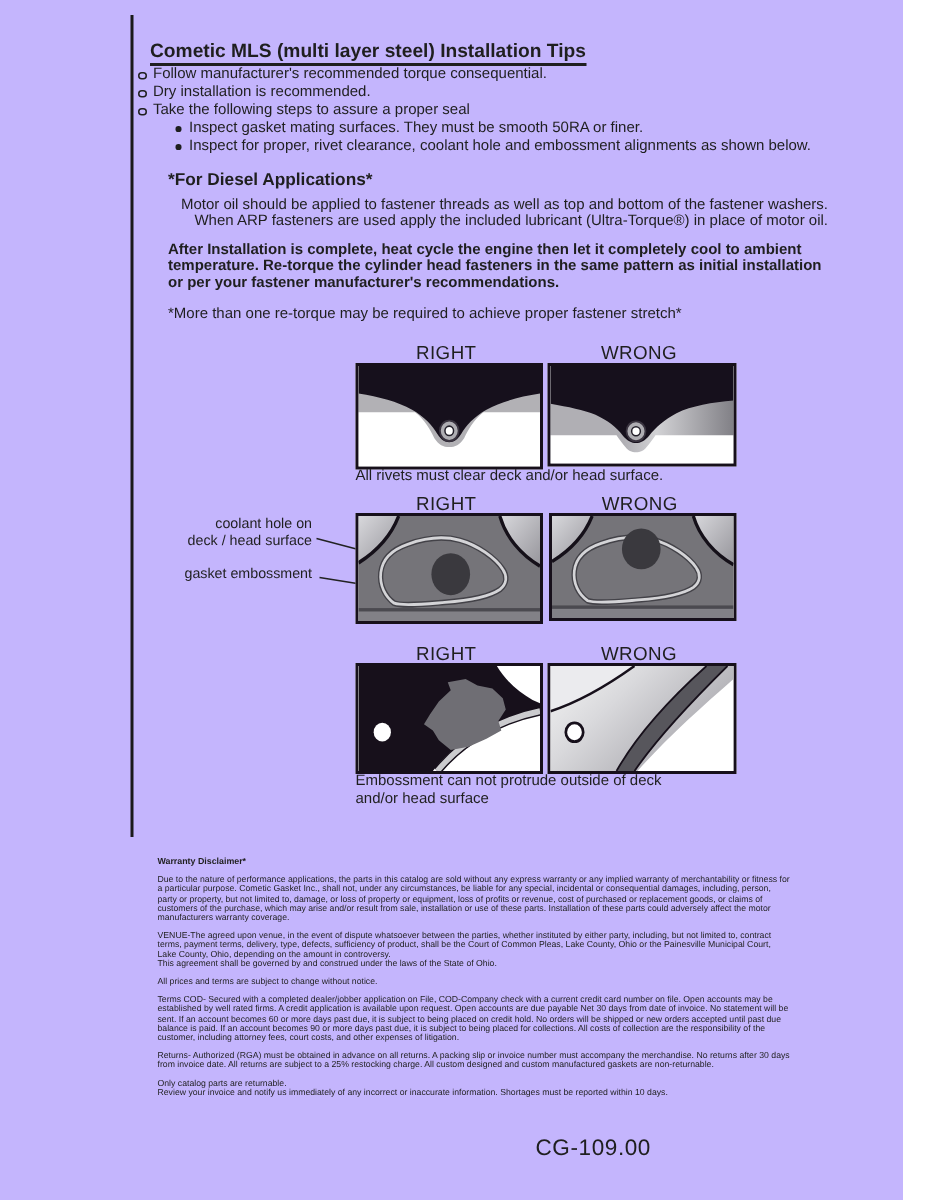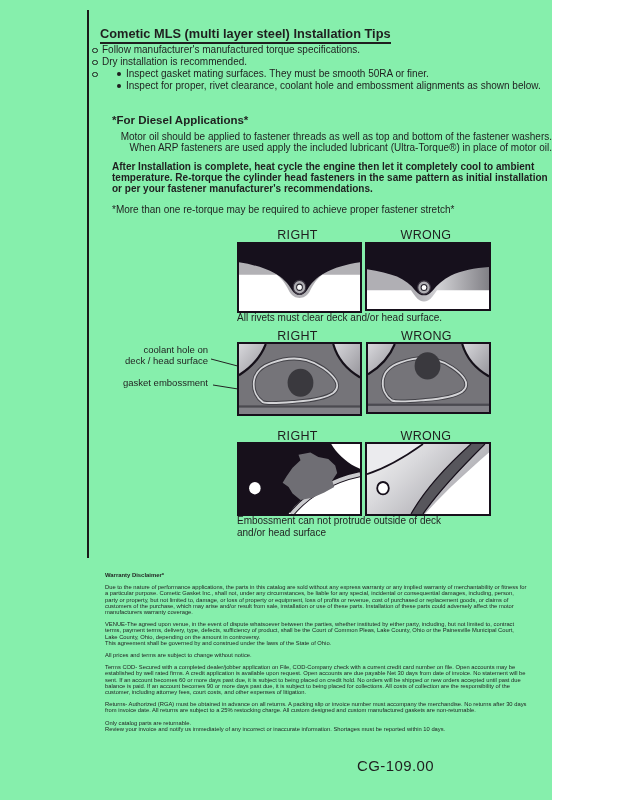--- a/index.html
+++ b/index.html
@@ -1,17 +1,17 @@
 <!DOCTYPE html>
 <html><head>
 <meta charset="utf-8">
 <style>
   html,body { margin:0; padding:0; background:#fff; }
   .page {
-    position:relative; width:552px; height:800px; background:#86efac;
+    position:relative; width:602px; height:800px; background:#c4b5fd;
     font-family:"Liberation Sans", sans-serif; color:#1f1f1f; overflow:hidden;
   }
   .abs { position:absolute; }
   .rule-left { left:87px; top:10px; width:1.5px; height:548px; background:#1a1a1a; }
   .title {
     left:100px; top:26px; font-size:12.8px; font-weight:bold;
     border-bottom:2px solid #1f1f1f; padding-bottom:1px; white-space:nowrap;
   }
   .bullets { left:92px; top:44px; width:500px; font-size:10px; line-height:12.1px; }
   .b-line { position:relative; padding-left:10px; white-space:nowrap; }
@@ -39,23 +39,23 @@
 </head>
 <body>
 
 <div class="page">
 
   <div class="abs rule-left"></div>
 
   <div class="abs title">Cometic MLS (multi layer steel) Installation Tips</div>
 
   <div class="abs bullets">
-    <div class="b-line"><span class="mark"></span><span>Follow manufacturer's manufactured torque specifications.</span></div>
+    <div class="b-line"><span class="mark"></span><span>Follow manufacturer's recommended torque consequential.</span></div>
     <div class="b-line"><span class="mark"></span><span>Dry installation is recommended.</span></div>
-    <div class="b-line"><span class="mark"></span></div>
+    <div class="b-line"><span class="mark"></span><span>Take the following steps to assure a proper seal</span></div>
     <div class="b-line b-sub"><span class="mark"></span><span>Inspect gasket mating surfaces.  They must be smooth 50RA or finer.</span></div>
     <div class="b-line b-sub"><span class="mark"></span><span>Inspect for proper, rivet clearance, coolant hole and embossment alignments as shown below.</span></div>
   </div>
 
   <div class="abs h-diesel">*For Diesel Applications*</div>
   <div class="abs para p1">Motor oil should be applied to fastener threads as well as top and bottom of the fastener washers.
 When ARP fasteners are used apply the included lubricant (Ultra-Torque®) in place of motor oil.</div>
   <div class="abs para p2">After Installation is complete, heat cycle the engine then let it completely cool to ambient
 temperature. Re-torque the cylinder head fasteners in the same pattern as initial installation
 or per your fastener manufacturer's recommendations.</div>

